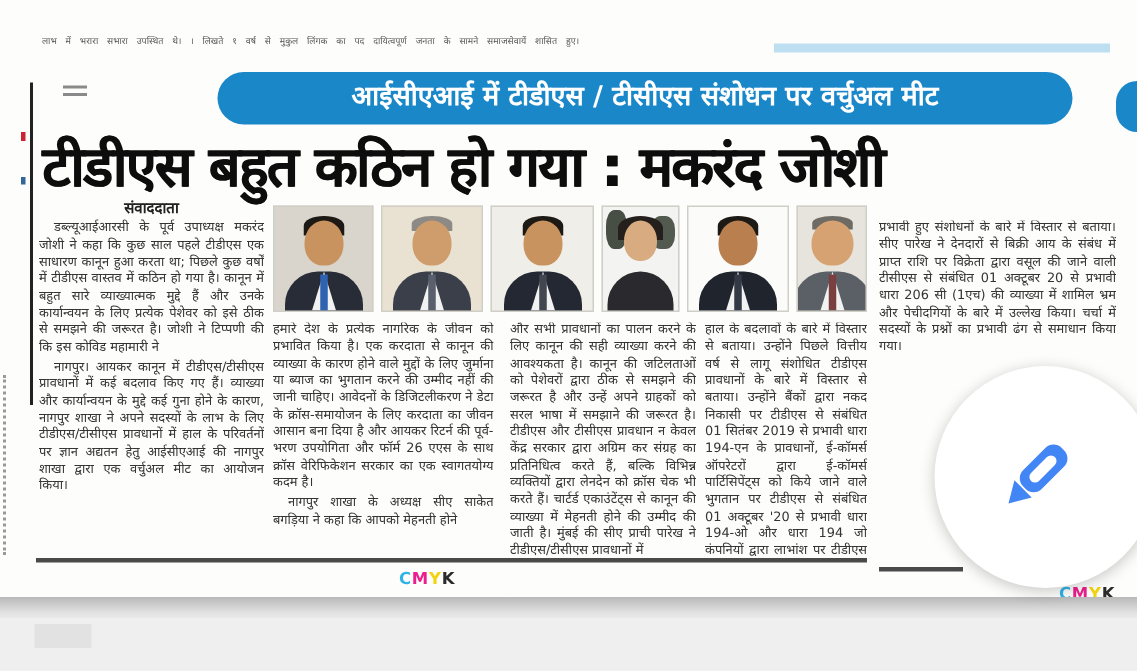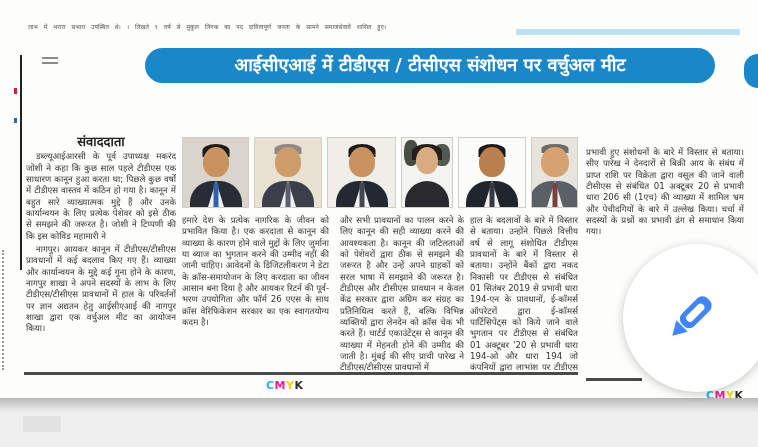--- a/index.html
+++ b/index.html
@@ -55,21 +55,21 @@
   .photo .shirt { position:absolute; left:50%; bottom:0; transform:translateX(-50%);
                   width:0; height:0; border-left:8px solid transparent; border-right:8px solid transparent;
                   border-bottom:26px solid #f2f2f2; }
   .photo .tie { position:absolute; left:50%; bottom:0; transform:translateX(-50%);
                 width:5px; height:24px; background:#24508f; }
 
   
   .col { position:absolute; font-size:8.6px; line-height:1.32; color:#343434;
          text-align:justify; overflow:hidden; }
   .col p { margin-bottom:2px; text-indent:10px; }
-  .byline { font-weight:bold; text-align:center; font-size:13px; color:#222; margin-bottom:1px; }
+  .byline { font-weight:bold; text-align:center; font-size:10px; color:#222; margin-bottom:1px; }
   .col1 { left:26px;  top:133px; width:150px; height:238px; }
   .col2 { left:182px; top:215px; width:147px; height:158px; }
   .col3 { left:340px; top:215px; width:124px; height:158px; }
   .col4 { left:470px; top:215px; width:108px; height:158px; }
   .col5 { left:586px; top:147px; width:158px; height:244px; }
 
   .rule-main { position:absolute; left:24px; top:372px; width:554px; height:3px; background:#4a4a4a; }
   .rule-right { position:absolute; left:586px; top:378px; width:56px; height:3px; background:#4a4a4a; }
 
   
@@ -98,20 +98,21 @@
 
   <div class="top-strip">लाभ में भरारा सभारा उपस्थित थे।  ।  लिखते १ वर्ष से मुकुल लिंगक का   पद दायित्वपूर्ण जनता के सामने   समाजसेवायें शासित हुए।</div>
   <div class="top-blue-bar"></div>
 
   <div class="banner-dashes">
       <div></div>
       <div></div>
     </div>
   <div class="banner">आईसीएआई में टीडीएस / टीसीएस संशोधन पर वर्चुअल मीट</div>
   <div class="banner-fragment"></div>
+  <div class="headline">टीडीएस बहुत कठिन हो गया : मकरंद जोशी</div>
 
   <div class="photo-strip">
     <div class="photo" style="width:67px;background:#d9d5cc;">
       <div class="hair"></div>
         <div class="head"></div>
         <div class="body" style="background:#272c36;"></div>
       <div class="shirt"></div>
         <div class="tie" style="background:#2f63b0;"></div>
     </div>
     <div class="photo" style="width:68px;background:#e9e1d1;">
@@ -151,20 +152,21 @@
     </div>
   </div>
 
   <div class="col col1">
     <div class="byline">संवाददाता</div>
     <p>डब्ल्यूआईआरसी के पूर्व उपाध्यक्ष मकरंद जोशी ने कहा कि कुछ साल पहले टीडीएस एक साधारण कानून हुआ करता था; पिछले कुछ वर्षों में टीडीएस वास्तव में कठिन हो गया है। कानून में बहुत सारे व्याख्यात्मक मुद्दे हैं और उनके कार्यान्वयन के लिए प्रत्येक पेशेवर को इसे ठीक से समझने की जरूरत है। जोशी ने टिप्पणी की कि इस कोविड महामारी ने</p>
     <p>नागपुर। आयकर कानून में टीडीएस/टीसीएस प्रावधानों में कई बदलाव किए गए हैं। व्याख्या और कार्यान्वयन के मुद्दे कई गुना होने के कारण, नागपुर शाखा ने अपने सदस्यों के लाभ के लिए टीडीएस/टीसीएस प्रावधानों में हाल के परिवर्तनों पर ज्ञान अद्यतन हेतु आईसीएआई की नागपुर शाखा द्वारा एक वर्चुअल मीट का आयोजन किया।</p>
   </div>
   <div class="col col2">
     <p style="text-indent:0;">हमारे देश के प्रत्येक नागरिक के जीवन को प्रभावित किया है। एक करदाता से कानून की व्याख्या के कारण होने वाले मुद्दों के लिए जुर्माना या ब्याज का भुगतान करने की उम्मीद नहीं की जानी चाहिए। आवेदनों के डिजिटलीकरण ने डेटा के क्रॉस-समायोजन के लिए करदाता का जीवन आसान बना दिया है और आयकर रिटर्न की पूर्व-भरण उपयोगिता और फॉर्म 26 एएस के साथ क्रॉस वेरिफिकेशन सरकार का एक स्वागतयोग्य कदम है।</p>
+    <p>नागपुर शाखा के अध्यक्ष सीए साकेत बगड़िया ने कहा कि आपको मेहनती होने</p>
   </div>
   <div class="col col3">
     <p style="text-indent:0;">और सभी प्रावधानों का पालन करने के लिए कानून की सही व्याख्या करने की आवश्यकता है। कानून की जटिलताओं को पेशेवरों द्वारा ठीक से समझने की जरूरत है और उन्हें अपने ग्राहकों को सरल भाषा में समझाने की जरूरत है। टीडीएस और टीसीएस प्रावधान न केवल केंद्र सरकार द्वारा अग्रिम कर संग्रह का प्रतिनिधित्व करते हैं, बल्कि विभिन्न व्यक्तियों द्वारा लेनदेन को क्रॉस चेक भी करते हैं। चार्टर्ड एकाउंटेंट्स से कानून की व्याख्या में मेहनती होने की उम्मीद की जाती है। मुंबई की सीए प्राची पारेख ने टीडीएस/टीसीएस प्रावधानों में</p>
   </div>
   <div class="col col4">
     <p style="text-indent:0;">हाल के बदलावों के बारे में विस्तार से बताया। उन्होंने पिछले वित्तीय वर्ष से लागू संशोधित टीडीएस प्रावधानों के बारे में विस्तार से बताया। उन्होंने बैंकों द्वारा नकद निकासी पर टीडीएस से संबंधित 01 सितंबर 2019 से प्रभावी धारा 194-एन के प्रावधानों, ई-कॉमर्स ऑपरेटरों द्वारा ई-कॉमर्स पार्टिसिपेंट्स को किये जाने वाले भुगतान पर टीडीएस से संबंधित 01 अक्टूबर '20 से प्रभावी धारा 194-ओ और धारा 194 जो कंपनियों द्वारा लाभांश पर टीडीएस और अन्य संबंधित टीडीएस संशोधनों से संबंधित 01 अप्रैल 20 से</p>
   </div>
   <div class="col col5">
     <p style="text-indent:0;">प्रभावी हुए संशोधनों के बारे में विस्तार से बताया। सीए पारेख ने देनदारों से बिक्री आय के संबंध में प्राप्त राशि पर विक्रेता द्वारा वसूल की जाने वाली टीसीएस से संबंधित 01 अक्टूबर 20 से प्रभावी धारा 206 सी (1एच) की व्याख्या में शामिल भ्रम और पेचीदगियों के बारे में उल्लेख किया। चर्चा में सदस्यों के प्रश्नों का प्रभावी ढंग से समाधान किया गया।</p>
   </div>

